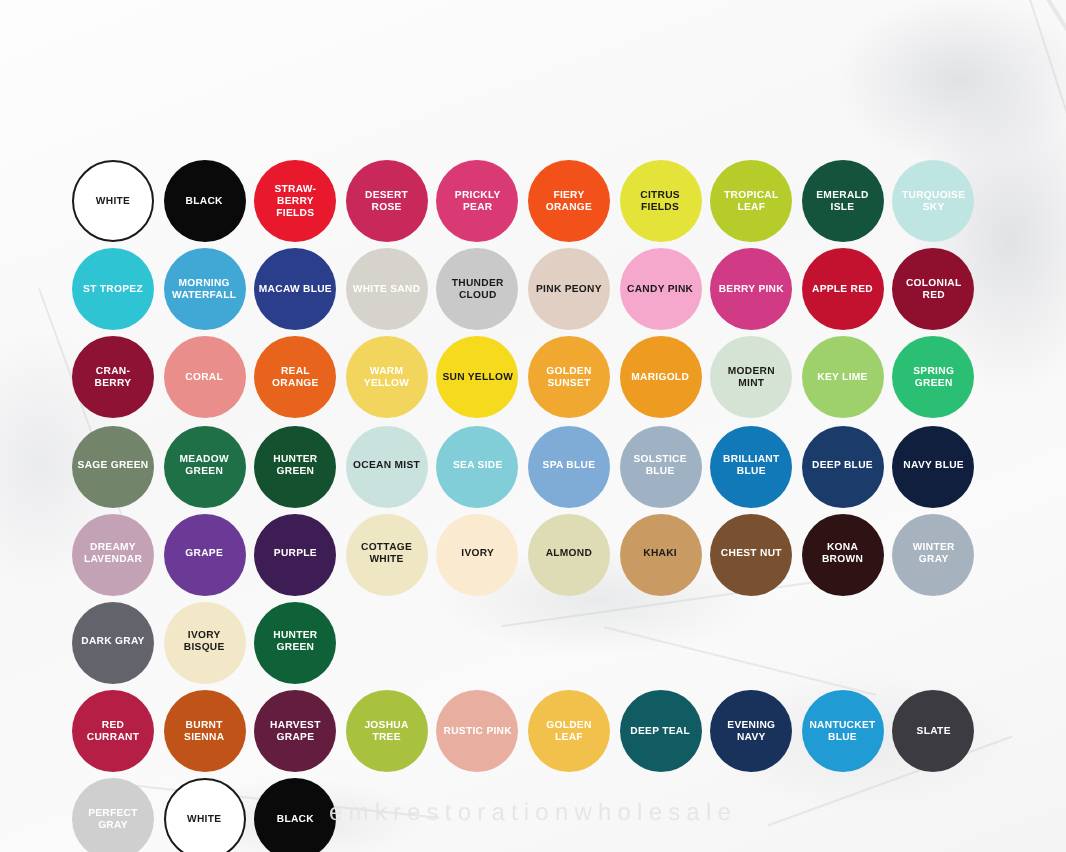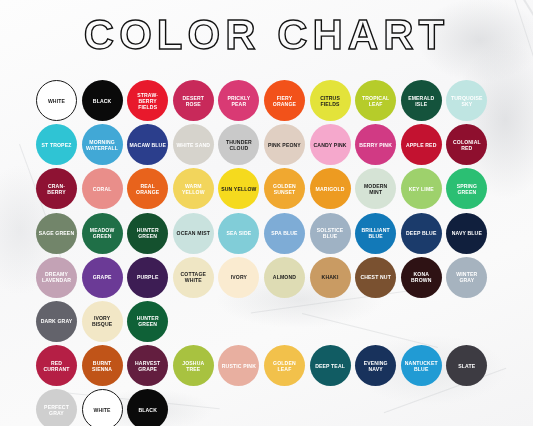--- a/index.html
+++ b/index.html
@@ -106,21 +106,20 @@
 <div id="page">
 
   <div class="vein" style="left:455px; top:8px; width:150px; height:1.5px; transform:rotate(58deg);"></div>
   <div class="vein" style="left:470px; top:30px; width:110px; height:1px; transform:rotate(72deg);"></div>
   <div class="vein" style="left:250px; top:300px; width:180px; height:1px; transform:rotate(-8deg);"></div>
   <div class="vein" style="left:300px; top:330px; width:140px; height:1px; transform:rotate(14deg);"></div>
   <div class="vein" style="left:60px; top:400px; width:160px; height:1px; transform:rotate(6deg);"></div>
   <div class="vein" style="left:-20px; top:200px; width:120px; height:1px; transform:rotate(70deg);"></div>
   <div class="vein" style="left:380px; top:390px; width:130px; height:1px; transform:rotate(-20deg);"></div>
 
-  <div id="title">COLOR CHART</div>
 
   <div id="grid">
       <div class="row">
         <div class="swatch outlined">
           <span class="lbl" style="color: rgb(26, 26, 26);">WHITE</span>
         </div>
         <div class="swatch" style="background: rgb(10, 10, 10);">
           <span class="lbl" style="color: rgb(255, 255, 255);">BLACK</span>
         </div>
         <div class="swatch" style="background: rgb(232, 25, 44);">
@@ -325,14 +324,15 @@
         </div>
         <div class="swatch outlined">
           <span class="lbl" style="color: rgb(26, 26, 26);">WHITE</span>
         </div>
         <div class="swatch" style="background: rgb(10, 10, 10);">
           <span class="lbl" style="color: rgb(255, 255, 255);">BLACK</span>
         </div>
       </div>
     </div>
 
+  <div id="watermark">emkrestorationwholesale</div>
 
 </div>
 
 </body></html>

